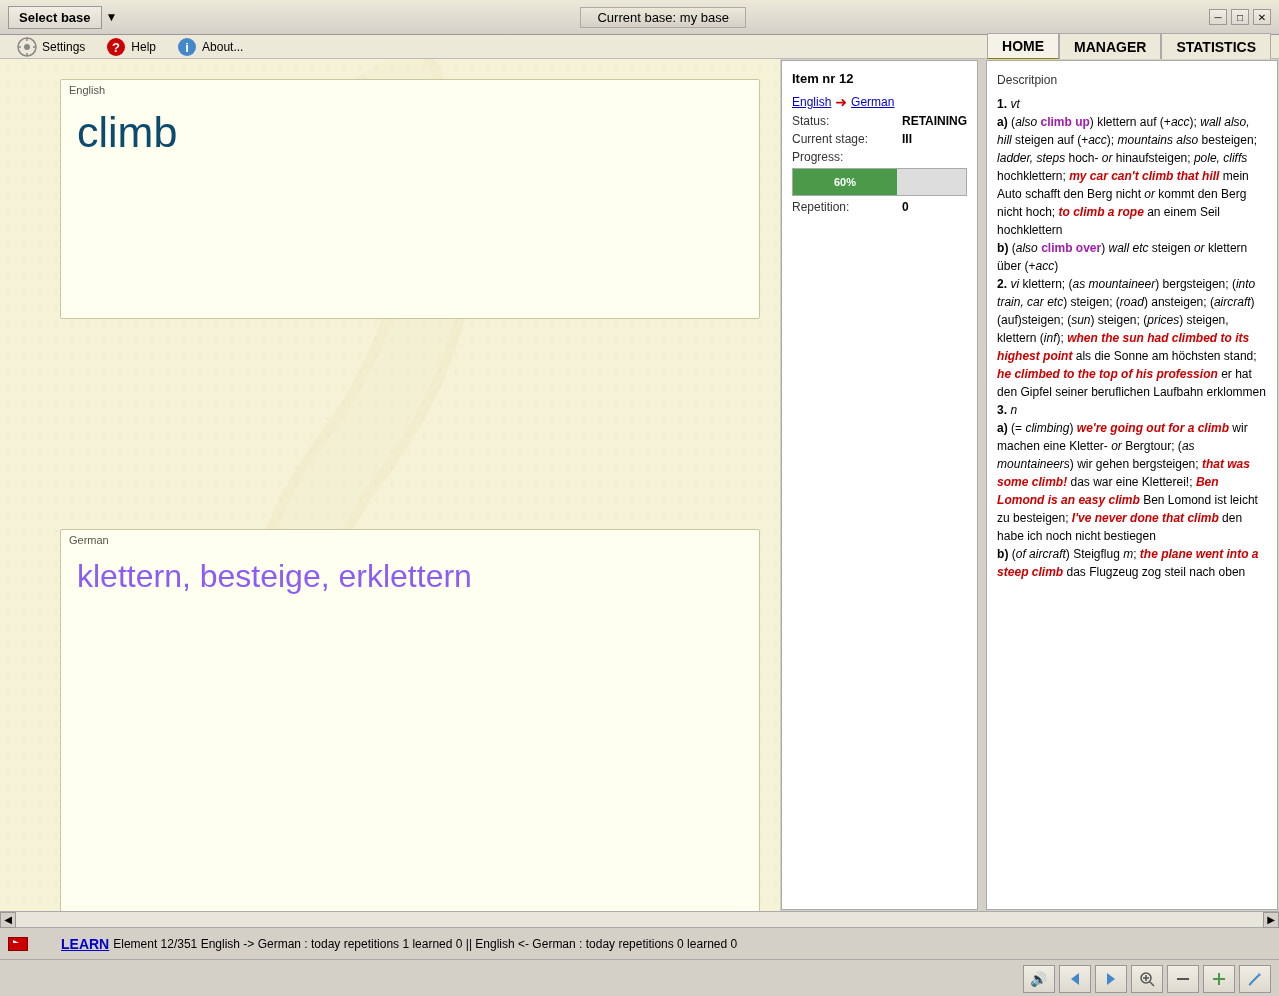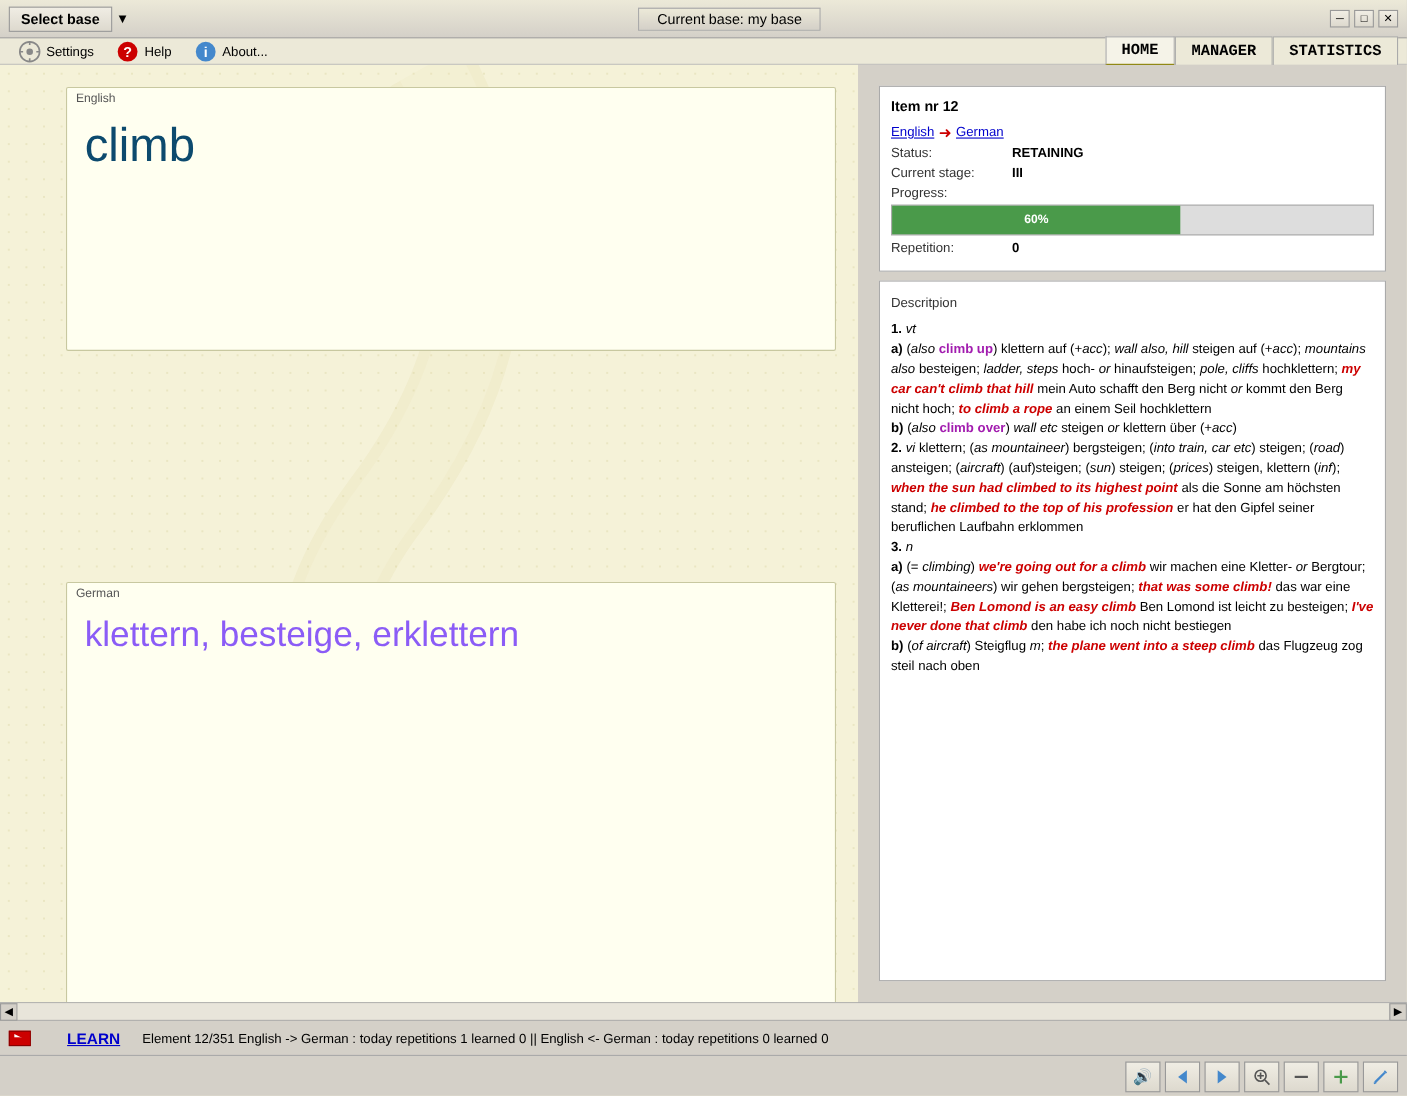--- a/index.html
+++ b/index.html
@@ -73,21 +73,20 @@
       margin-left: auto;
       display: flex; gap: 0;
     }
     .nav-btn {
       padding: 4px 14px;
       background: #ece9d8;
       border: 1px solid #aaa;
       font-size: 14px;
       font-weight: bold;
       cursor: pointer;
-      font-family: Liberation Mono, monospace;
     }
     .nav-btn.active {
       border-bottom: 2px solid #8a8000;
       background: #f5f3e8;
     }
 
     
     #main {
       display: flex;
       height: calc(996px - 36px - 38px - 32px - 38px);
@@ -139,22 +138,22 @@
     .card-word-small {
       font-size: 32px;
       padding: 10px 16px;
       color: #8b5cf6;
     }
 
     
     #right-panel {
       flex: 1;
       display: flex;
-      flex-direction: column;
-      padding: 19px;
+      flex-direction: row;
+      padding: 1px;
       gap: 8px;
       overflow-y: auto;
       background: #d4d0c8;
     }
 
     
     #info-box {
       background: #fff;
       border: 1px solid #aaa;
       padding: 10px;
@@ -279,21 +278,21 @@
       bottom: 0; left: 0; right: 0;
       height: 7px;
       background: #cc0000;
     }
     #learn-link {
       color: #0000cc;
       text-decoration: underline;
       font-weight: bold;
       font-size: 14px;
       cursor: pointer;
-      margin-right: 20px;
+      margin-right: 4px;
       padding-left: 27px;
     }
 
     
     #bottom-toolbar {
       height: 38px;
       background: #d4d0c8;
       border-top: 1px solid #aaa;
       display: flex;
       align-items: center;

